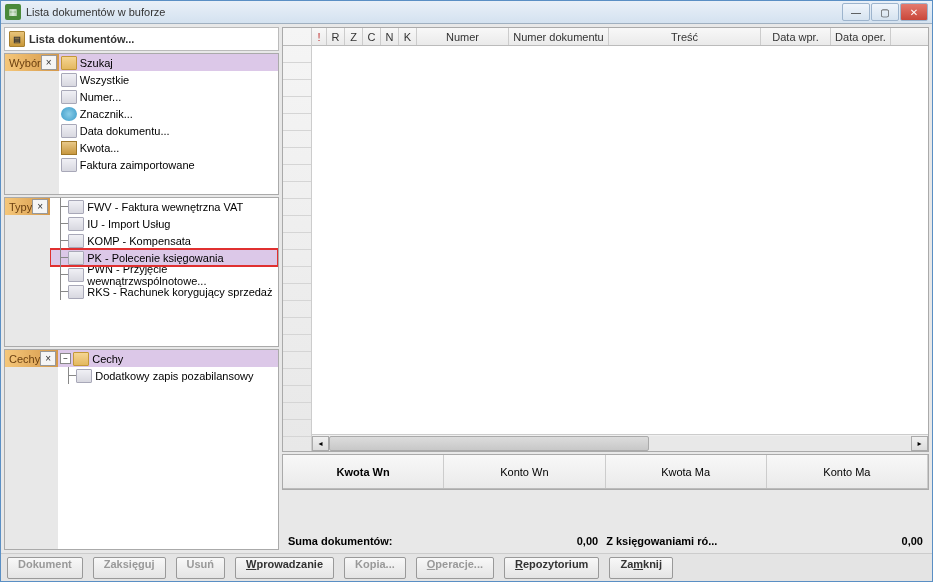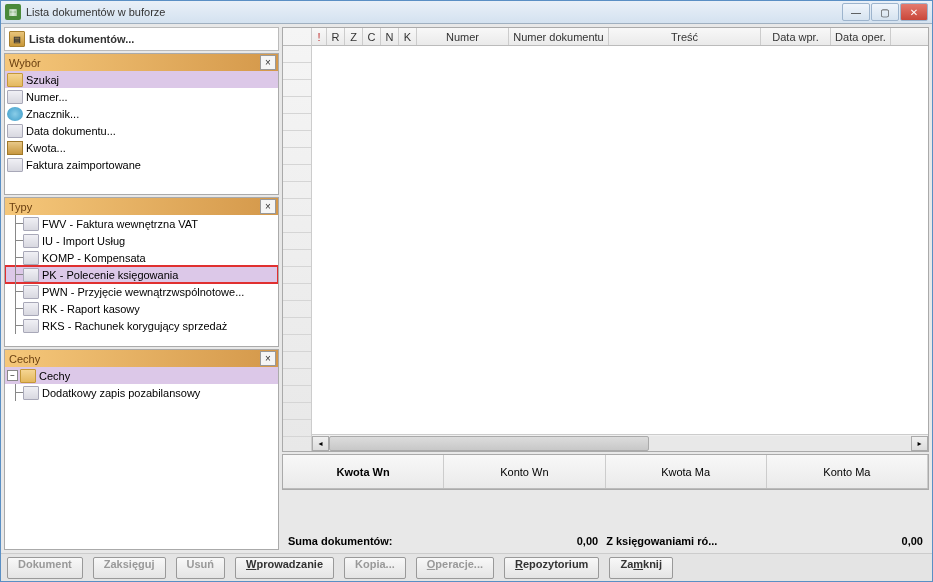--- a/index.html
+++ b/index.html
@@ -14,21 +14,21 @@
     .wbtn { width: 28px; height: 18px; background: linear-gradient(to bottom, #f0f5fb, #d6e3f0); border: 1px solid #9db4cd; border-radius: 2px; display: flex; align-items: center; justify-content: center; cursor: pointer; font-size: 10px; color: #333; }
     .wbtn.close { background: linear-gradient(to bottom, #e47a6e, #c9473a); color: #fff; }
     
     .content { flex: 1; display: flex; padding: 3px; gap: 3px; }
     
     .left-col { width: 275px; display: flex; flex-direction: column; gap: 2px; }
     
     .big-header { background: #fff; border: 1px solid #bbb; height: 24px; display: flex; align-items: center; padding: 0 4px; font-weight: bold; font-size: 14px; color: #333; }
     .bh-icon { width: 16px; height: 16px; background: linear-gradient(to bottom, #e8c47a, #c99838); border: 1px solid #a88030; border-radius: 1px; margin-right: 4px; display: inline-flex; align-items: center; justify-content: center; font-size: 8px; }
     
-    .panel { display: flex; flex-direction: column; border: 1px solid #aaa; }
+    .panel { display: flex; flex-direction: row; border: 1px solid #aaa; }
     .panel-hdr { background: linear-gradient(to right, #f5c77a, #d4984a); height: 17px; display: flex; align-items: center; padding: 0 2px 0 4px; color: #6a3f10; font-weight: normal; }
     .panel-hdr-text { flex: 1; }
     .panel-x { width: 16px; height: 15px; background: #f5f5f5; border: 1px solid #999; display: flex; align-items: center; justify-content: center; cursor: pointer; font-size: 10px; color: #333; font-family: Arial; }
     .panel-body { background: #fff; overflow-y: auto; position: relative; }
     .panel-body.with-scroll { overflow-y: scroll; }
     
     .tree-item { display: flex; align-items: center; height: 17px; padding: 0 2px; cursor: pointer; }
     .tree-item.selected { background: #dcc8e8; }
     .tree-item.highlighted { outline: 2px solid #e03030; outline-offset: -1px; background: #dcc8e8; }
     .tree-icon { width: 16px; height: 14px; margin-right: 3px; display: inline-flex; align-items: center; justify-content: center; font-size: 9px; flex-shrink: 0; }
@@ -105,20 +105,24 @@
           <span class="panel-hdr-text">Wybór</span>
           <span class="panel-x">×</span>
         </div>
         <div class="panel-body with-scroll" id="wybor-body" style="flex:1;">
             <div class="tree-item selected">
               <span class="tree-icon icn-search"></span>
               <span>Szukaj</span>
             </div>
             <div class="tree-item">
               <span class="tree-icon icn-doc"></span>
+              <span>Wszystkie</span>
+            </div>
+            <div class="tree-item">
+              <span class="tree-icon icn-doc"></span>
               <span>Numer...</span>
             </div>
             <div class="tree-item">
               <span class="tree-icon icn-mark"></span>
               <span>Znacznik...</span>
             </div>
             <div class="tree-item">
               <span class="tree-icon icn-doc"></span>
               <span>Data dokumentu...</span>
             </div>
@@ -156,25 +160,20 @@
             </div>
             <div class="tree-item highlighted">
               <span class="tree-line"></span>
               <span class="tree-icon icn-doc"></span>
               <span>PK - Polecenie księgowania</span>
             </div>
             <div class="tree-item">
               <span class="tree-line"></span>
               <span class="tree-icon icn-doc"></span>
               <span>PWN - Przyjęcie wewnątrzwspólnotowe...</span>
-            </div>
-            <div class="tree-item">
-              <span class="tree-line"></span>
-              <span class="tree-icon icn-doc"></span>
-              <span>RK - Raport kasowy</span>
             </div>
             <div class="tree-item">
               <span class="tree-line"></span>
               <span class="tree-icon icn-doc"></span>
               <span>RKS - Rachunek korygujący sprzedaż</span>
             </div>
           </div>
       </div>
 
       <div class="panel" style="flex:1;">

